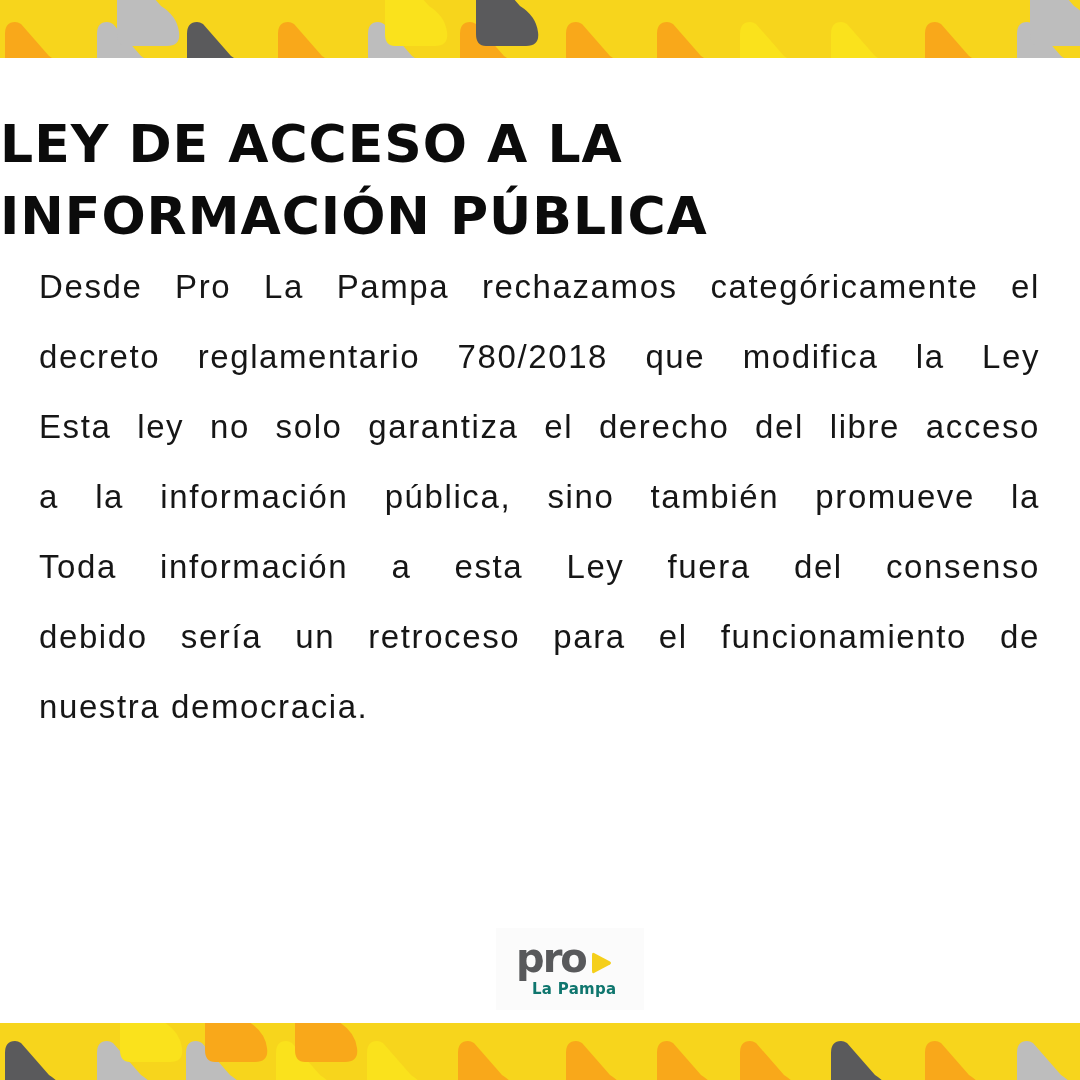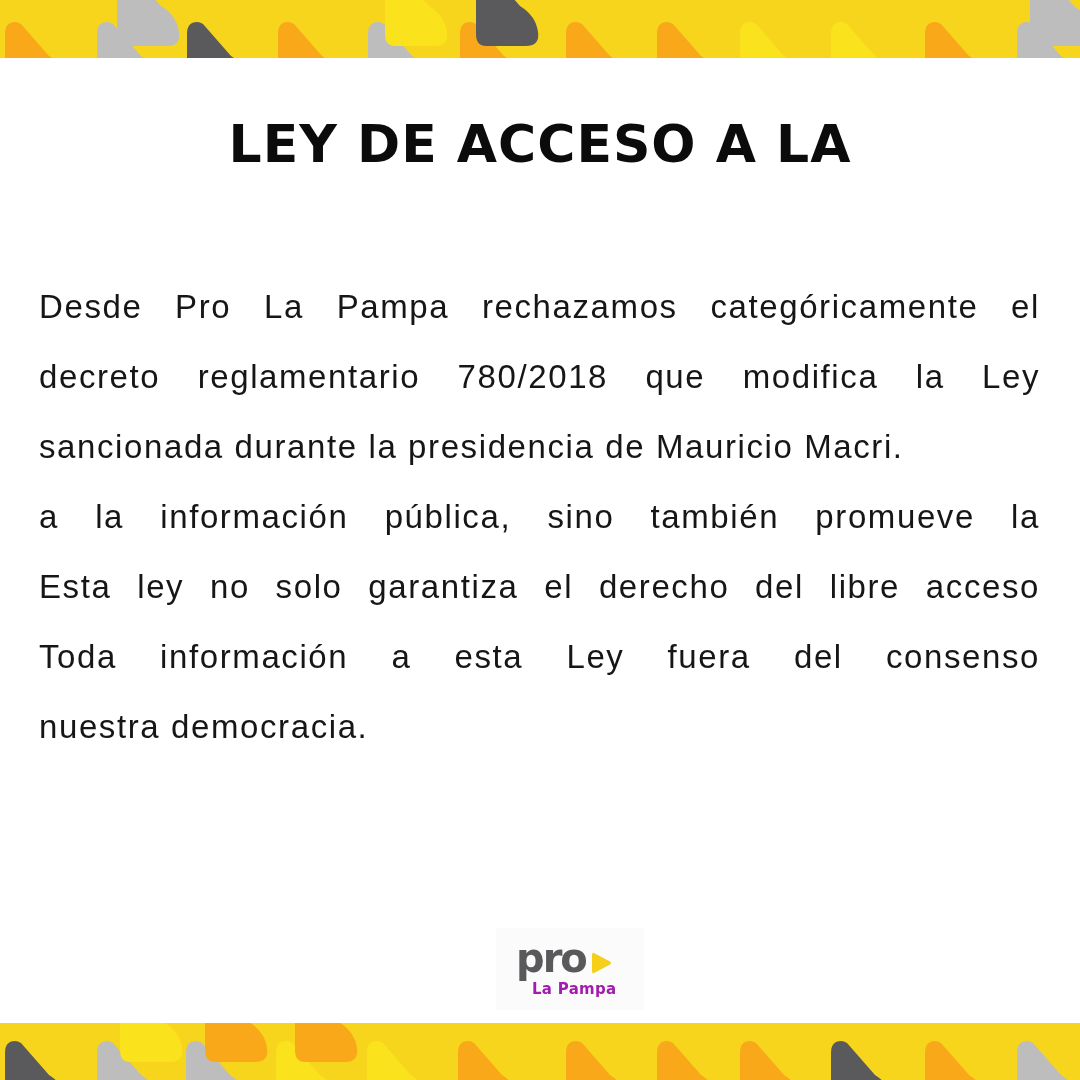--- a/index.html
+++ b/index.html
@@ -25,34 +25,33 @@
     }
     .banner svg { display: block; }
     .banner-top { top: 0; }
     .banner-bottom { top: 1023px; height: 57px; }
 
     .title {
       position: absolute;
       top: 108px;
       left: 0;
       width: 1080px;
-      text-align: center;
       font-family: "DejaVu Sans", "Liberation Sans", sans-serif;
       font-weight: bold;
       font-size: 52px;
       line-height: 72px;
       letter-spacing: 1px;
       color: #0b0b0b;
       margin: 0;
     }
     .title span { display: block; }
 
     .body-text {
       position: absolute;
-      top: 272px;
+      top: 252px;
       left: 39px;
       width: 1001px;
       font-family: "Liberation Sans", "DejaVu Sans", sans-serif;
       font-size: 33px;
       letter-spacing: 1.6px;
       line-height: 70px;
       color: #161616;
     }
     .line {
       display: block;
@@ -88,21 +87,21 @@
       left: 95px;
       top: 23px;
     }
     .logo-sub {
       position: absolute;
       left: 36px;
       top: 52px;
       font-family: "DejaVu Sans", "Liberation Sans", sans-serif;
       font-weight: bold;
       font-size: 15px;
-      color: #a21caf;
+      color: #0f766e;
       letter-spacing: 0.3px;
     }
   </style>
 </head>
 <body>
 
 <div class="banner banner-top">
   <svg id="banner-top-svg" width="1080" height="58" viewBox="0 0 1080 58">
       <path d="M 15 22
                Q 5 22 5 34
@@ -246,29 +245,30 @@
                L 1080 46
                Q 1094 46 1092 32
                Q 1090 16 1074 6
                L 1046 -26
                Q 1043 -28 1040 -28 Z" fill="#bdbdbd"></path>
     </svg>
 </div>
 
 <h1 class="title">
   <span>LEY DE ACCESO A LA</span>
+  <span>INFORMACIÓN PÚBLICA</span>
 </h1>
 
 <div class="body-text">
   <span class="line justify">Desde Pro La Pampa rechazamos categóricamente el</span>
   <span class="line justify">decreto reglamentario 780/2018 que modifica la Ley</span>
-  <span class="line">sancionada durante la presidencia de Mauricio Macri.</span>
+  <span class="line justify">Esta ley no solo garantiza el derecho del libre acceso</span>
   <span class="line justify">a la información pública, sino también promueve la</span>
-  <span class="line justify">Esta ley no solo garantiza el derecho del libre acceso</span>
   <span class="line justify">Toda información a esta Ley fuera del consenso</span>
+  <span class="line justify">debido sería un retroceso para el funcionamiento de</span>
   <span class="line">nuestra democracia.</span>
 </div>
 
 <div class="logo">
   <span class="logo-pro">pro</span>
   <svg class="logo-arrow" width="22" height="24" viewBox="0 0 22 24">
     <path d="M3 2 Q1 1 1 4 L1 20 Q1 23 3 22 L19 13.5 Q21 12 19 10.5 Z" fill="#f5cf1a"></path>
   </svg>
   <span class="logo-sub">La Pampa</span>
 </div>

